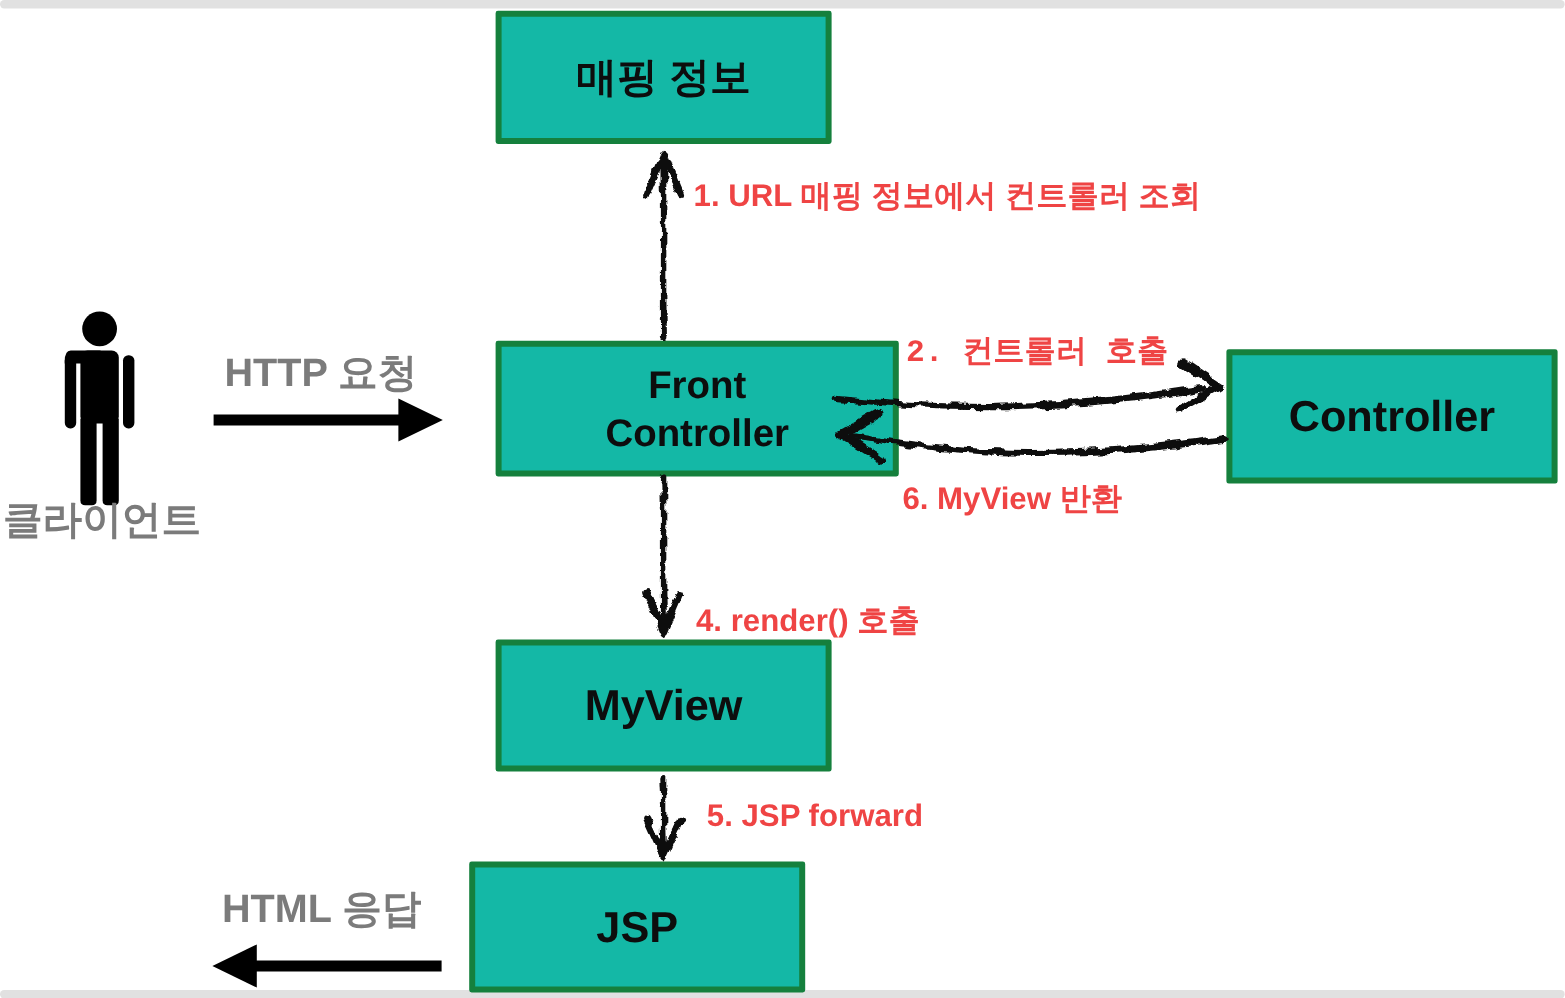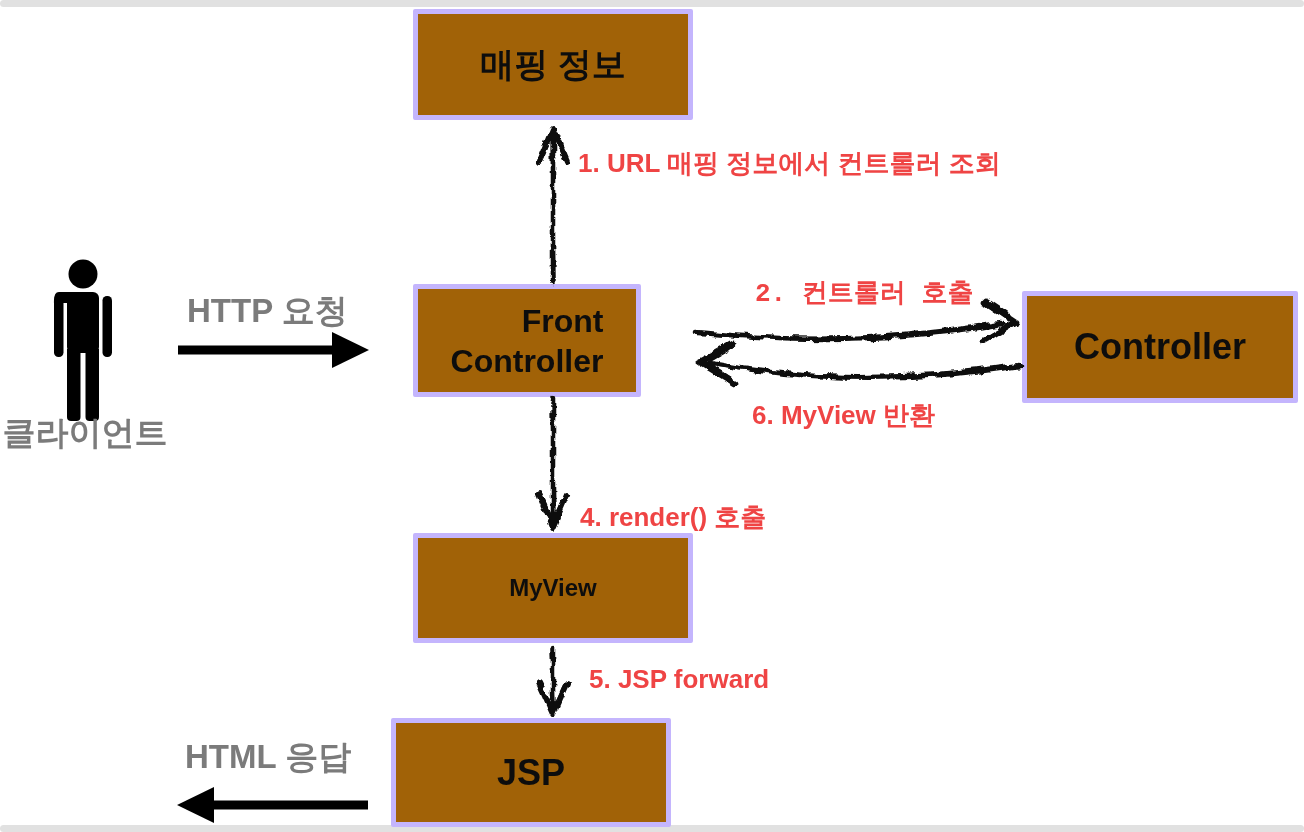--- a/index.html
+++ b/index.html
@@ -5,34 +5,34 @@
   * { margin: 0; padding: 0; box-sizing: border-box; }
   html, body { width: 1304px; height: 832px; background: #ffffff; overflow: hidden; }
   body { position: relative; font-family: "Liberation Sans", "DejaVu Sans", sans-serif; }
 
   .frame-bar { position: absolute; left: 0; width: 1304px; height: 7px; background: #e1e1e1; border-radius: 4px; }
   .frame-top { top: 0; }
   .frame-bottom { top: 825px; }
 
   .node {
     position: absolute;
-    background: #a16207;
-    border: 5px solid #c4b5fd;
+    background: #14b8a6;
+    border: 5px solid #15803d;
     border-radius: 2px;
     display: flex;
     align-items: center;
     justify-content: center;
-    text-align: right;
+    text-align: center;
     font-weight: bold;
     color: #0d0d0d;
   }
   .node-mapping   { left: 413px; top: 9px;   width: 280px; height: 111px; font-size: 34px; }
-  .node-front     { left: 413px; top: 284px; width: 228px; height: 113px; font-size: 32px; line-height: 1.25; white-space: pre-line; }
+  .node-front     { left: 413px; top: 284px; width: 336px; height: 113px; font-size: 32px; line-height: 1.25; white-space: pre-line; }
   .node-controller{ left: 1022px; top: 291px; width: 276px; height: 112px; font-size: 36px; }
-  .node-myview    { left: 413px; top: 533px; width: 280px; height: 110px; font-size: 24px; }
+  .node-myview    { left: 413px; top: 533px; width: 280px; height: 110px; font-size: 36px; }
   .node-jsp       { left: 391px; top: 718px; width: 280px; height: 109px; font-size: 36px; }
 
   .step-label {
     position: absolute;
     font-weight: bold;
     font-size: 26px;
     color: #ef4444;
     white-space: nowrap;
   }
   .label-step1 { left: 578px; top: 146px; }

